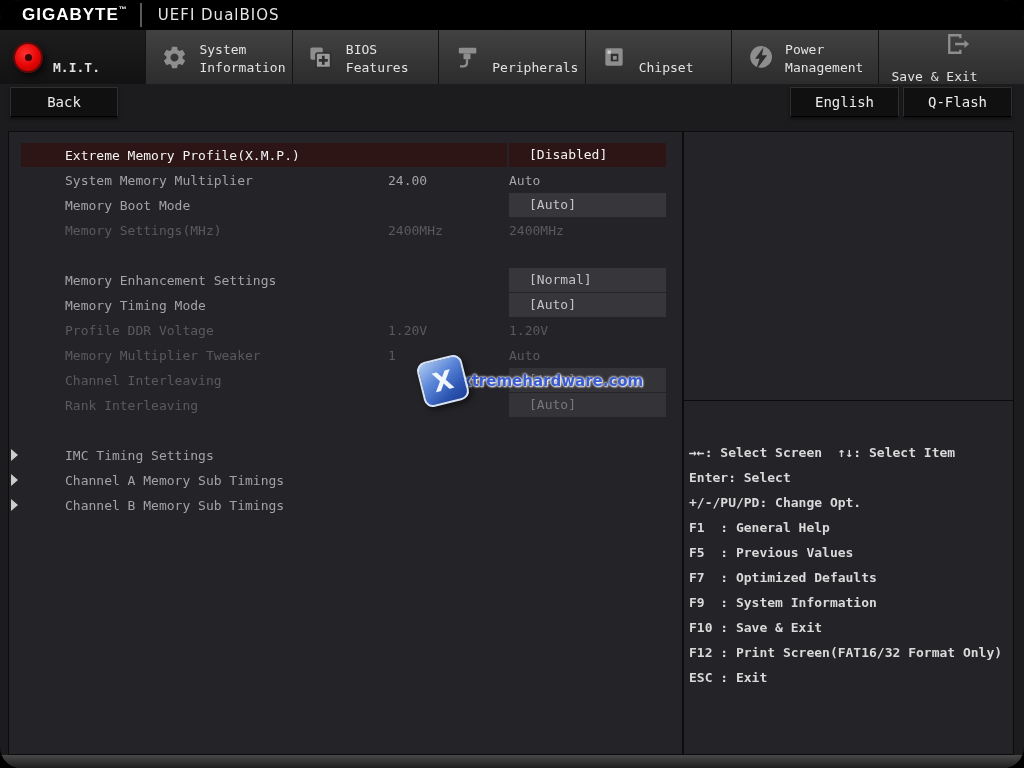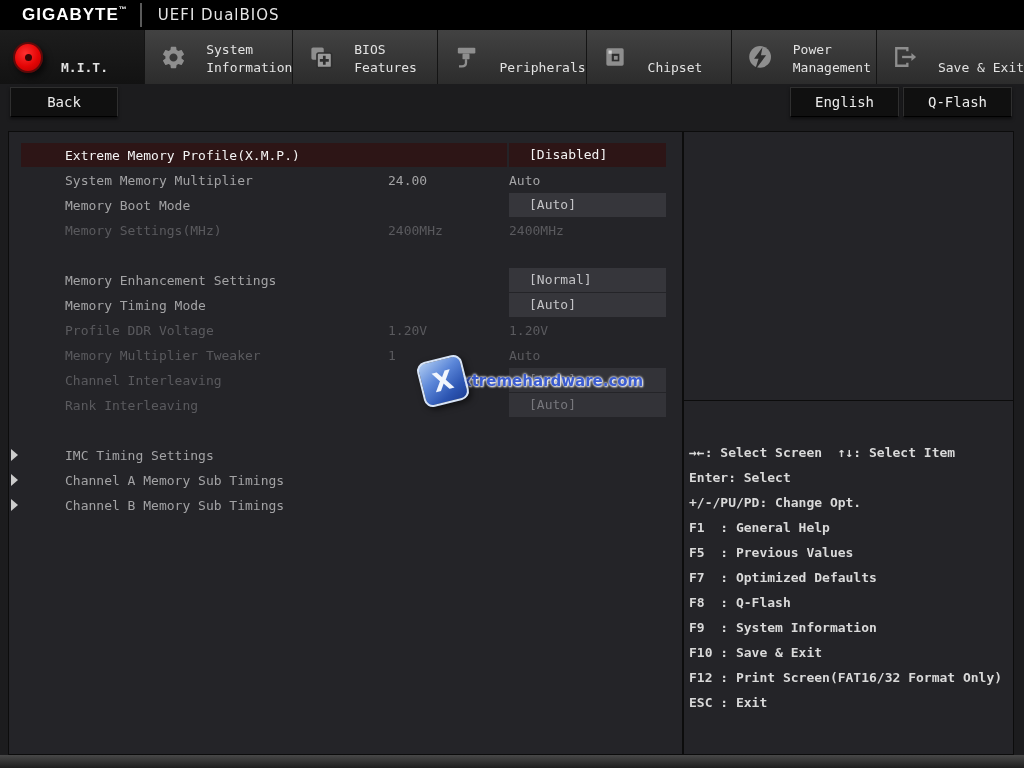--- a/index.html
+++ b/index.html
@@ -1,32 +1,33 @@
 <!DOCTYPE html>
 <html><head>
 <meta charset="utf-8">
 <style>
   html,body{margin:0;padding:0;background:#000;}
   .screen{
     position:relative;width:1024px;height:768px;overflow:hidden;
     background:#1c1c1e;
     font-family:"DejaVu Sans Mono", monospace;
+    border-radius:21px;
     -webkit-font-smoothing:none;
   }
   
   .topbar{position:absolute;left:0;top:0;width:1024px;height:30px;background:#000;display:flex;align-items:center;}
   .brand{font-family:"Liberation Sans",sans-serif;font-weight:bold;color:#fff;font-size:17px;letter-spacing:1px;margin-left:22px;}
   .brand sup{font-size:8px;vertical-align:top;}
   .brand-divider{width:2px;height:24px;background:#5a5a5a;margin:0 16px 0 12px;}
   .fw-title{font-family:"DejaVu Sans",sans-serif;color:#e6e6e6;font-size:15px;letter-spacing:1px;}
   
   .tabbar{position:absolute;left:0;top:30px;width:1024px;height:54px;background:#050505;display:flex;}
-  .tab{flex:1 1 0;display:flex;align-items:stretch;gap:18px;padding-left:13px;
+  .tab{flex:1 1 0;display:flex;align-items:stretch;gap:10px;padding-left:13px;
        background:linear-gradient(#424242,#2c2c2c);border-right:1px solid #141414;box-sizing:border-box;cursor:pointer;}
-  .tab:last-child{border-right:none;}
+  .tab:last-child{border-right:none;flex-direction:column;}
   .tab.active{background:linear-gradient(#1d1d1d,#121212);font-weight:bold;}
   .tab-icon{align-self:center;width:30px;height:30px;display:flex;align-items:center;justify-content:center;}
   .tab-label{display:flex;flex-direction:column;justify-content:flex-end;padding-bottom:7px;color:#e2e2e2;font-size:13px;line-height:18px;white-space:nowrap;}
   .mit-dot{width:27px;height:27px;border-radius:50%;
     background:radial-gradient(circle at 40% 35%, #ff3030 0%, #e40505 55%, #a80000 100%);
     border:2px solid #5e0a0a;box-shadow:3px 4px 6px rgba(0,0,0,.6);
     display:flex;align-items:center;justify-content:center;}
   .mit-dot-core{width:7px;height:7px;border-radius:50%;background:#3a0505;}
   
   .btn{position:absolute;height:30px;background:#101010;color:#ececec;font-size:14px;
@@ -239,21 +240,20 @@
 
   <div class="panel panel-right">
     <div class="item-help-box"></div>
     <div class="key-help-box">
         <div class="help-line">→←: Select Screen  ↑↓: Select Item</div>
         <div class="help-line">Enter: Select</div>
         <div class="help-line">+/-/PU/PD: Change Opt.</div>
         <div class="help-line">F1  : General Help</div>
         <div class="help-line">F5  : Previous Values</div>
         <div class="help-line">F7  : Optimized Defaults</div>
-        <div class="help-line">F8  : Q-Flash</div>
         <div class="help-line">F9  : System Information</div>
         <div class="help-line">F10 : Save &amp; Exit</div>
         <div class="help-line">F12 : Print Screen(FAT16/32 Format Only)</div>
         <div class="help-line">ESC : Exit</div>
       </div>
   </div>
 
   <div class="watermark">
     <div class="wm-badge">X</div>
     <div class="wm-text">xtremehardware.com</div>

